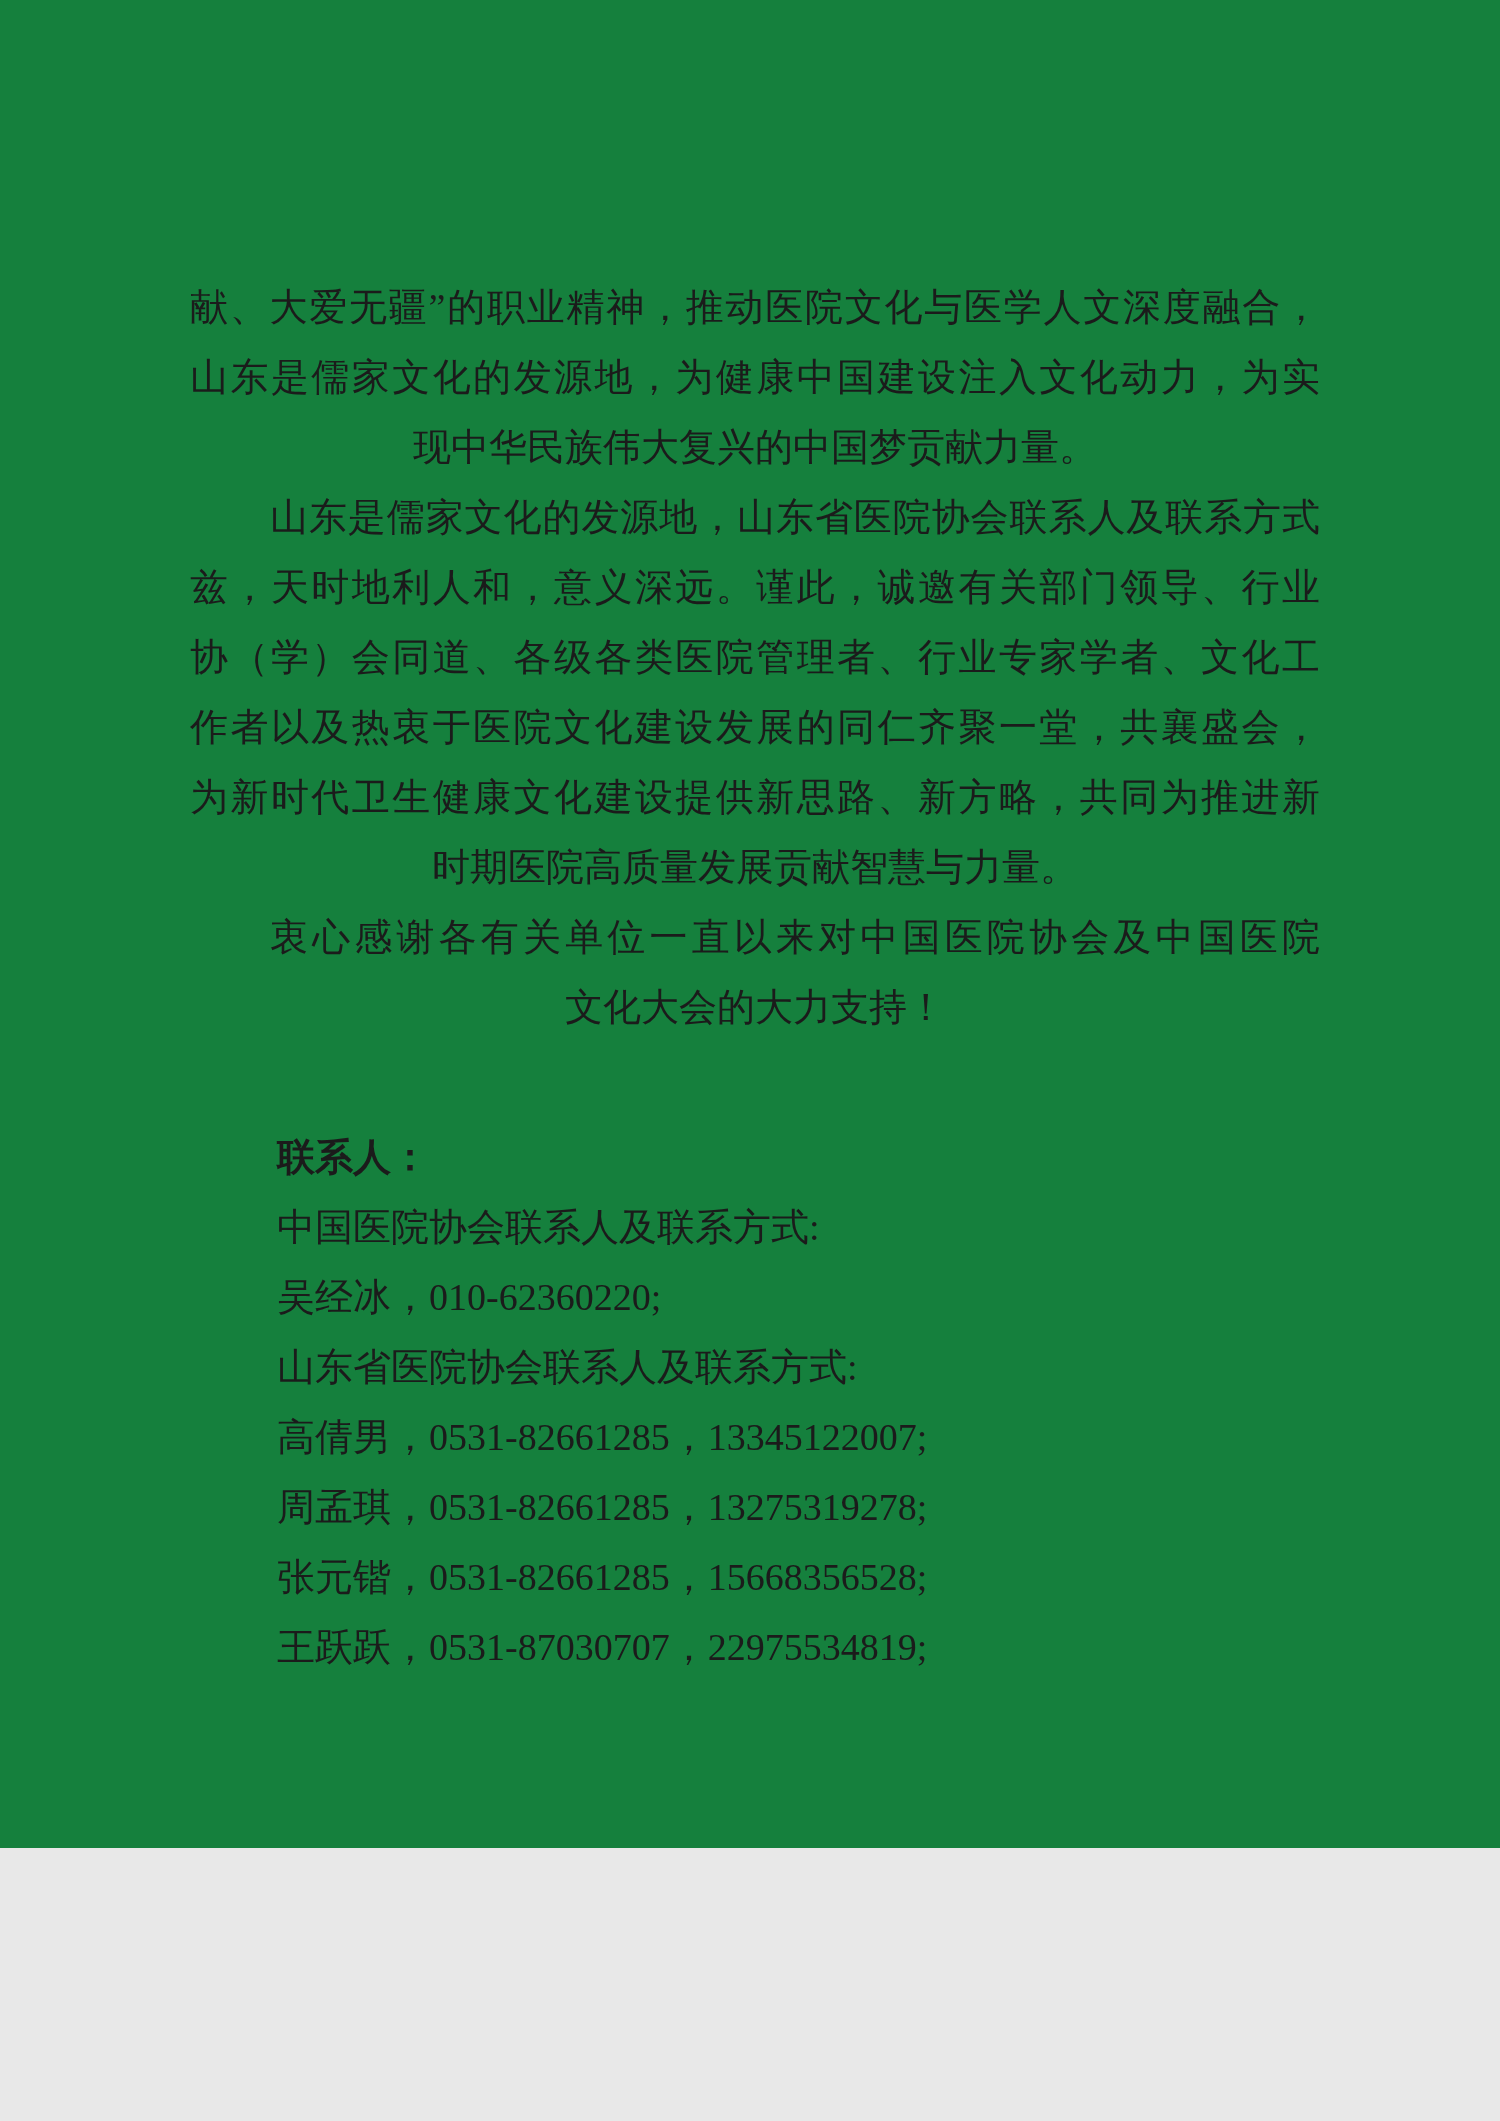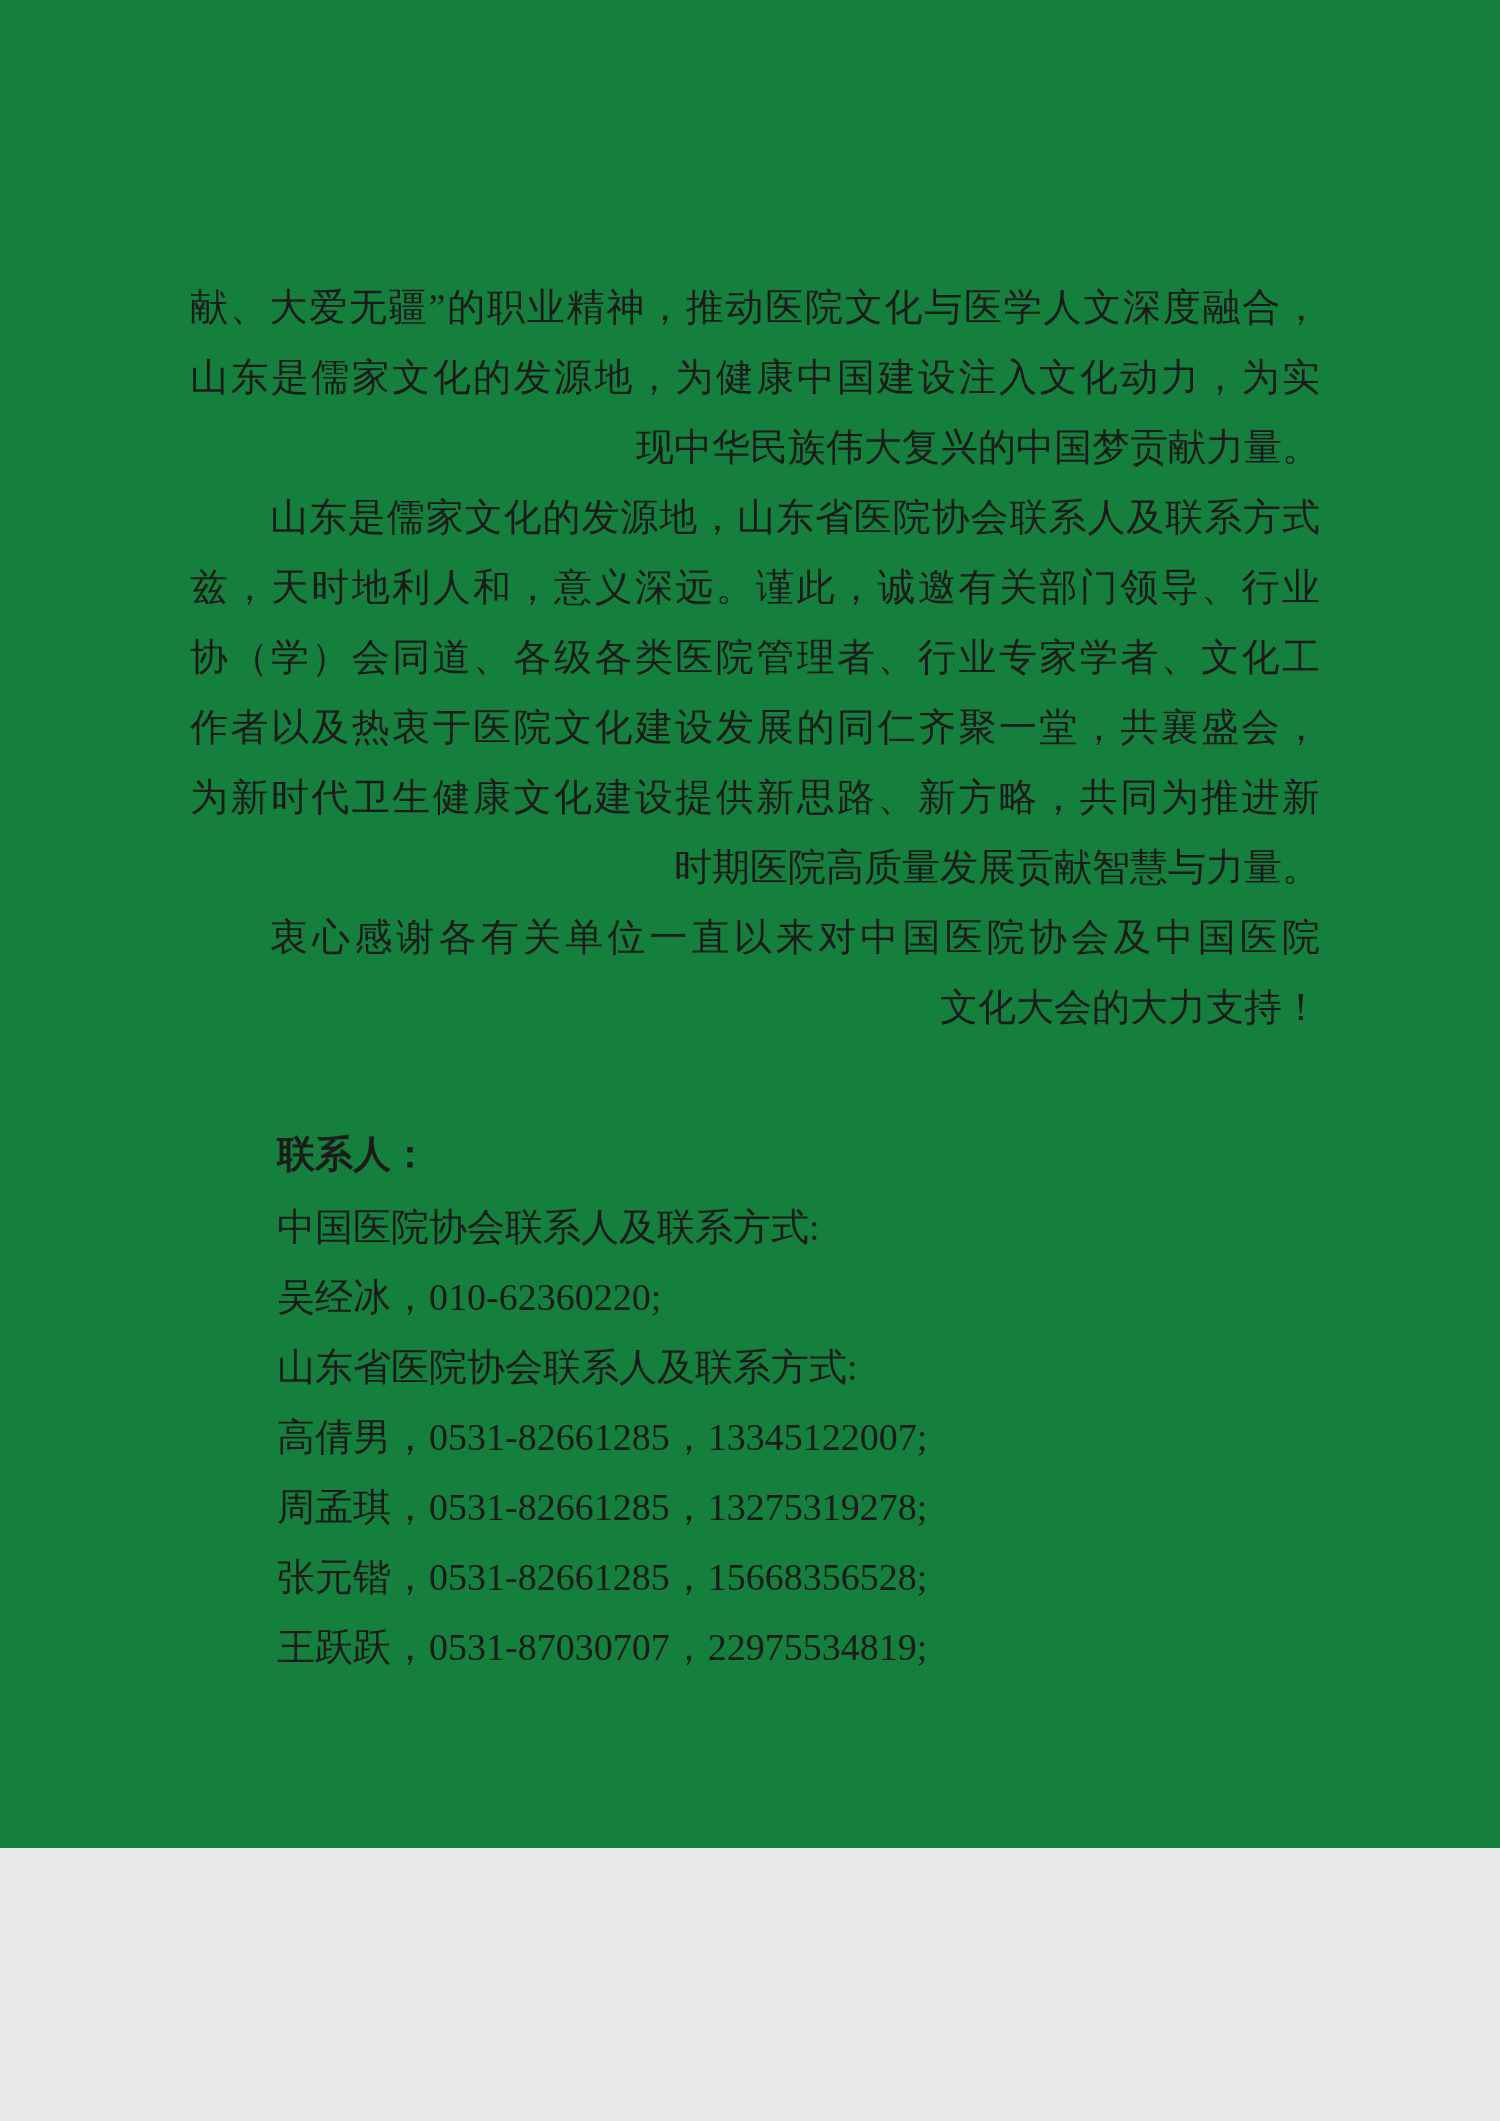--- a/index.html
+++ b/index.html
@@ -30,35 +30,35 @@
     white-space: normal;
     overflow: hidden;
   }
   
   .j {
     text-align: justify;
     text-align-last: justify;
   }
   
   .l {
-    text-align: right;
+    text-align: center;
   }
   
   .ind {
     text-indent: 80px;
   }
   .contact-section {
     margin-top: 80px;
   }
   .contact-section .ln {
     text-indent: 87px;
     text-align: left;
   }
   .contact-heading {
-    font-family: Liberation Mono, monospace;
+    font-family: Liberation Serif, serif;
     font-weight: bold;
   }
   .page-footer {
     position: absolute;
     left: 0;
     top: 1883px;
     width: 100%;
     text-align: center;
     font-size: 34px;
     line-height: 50px;

